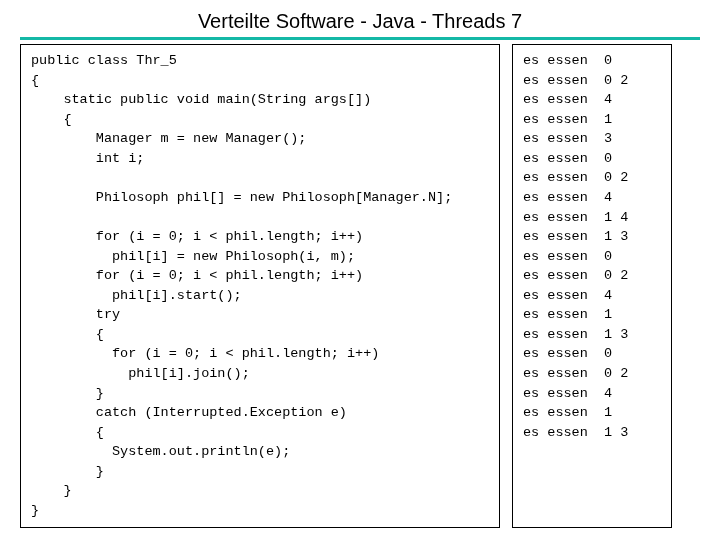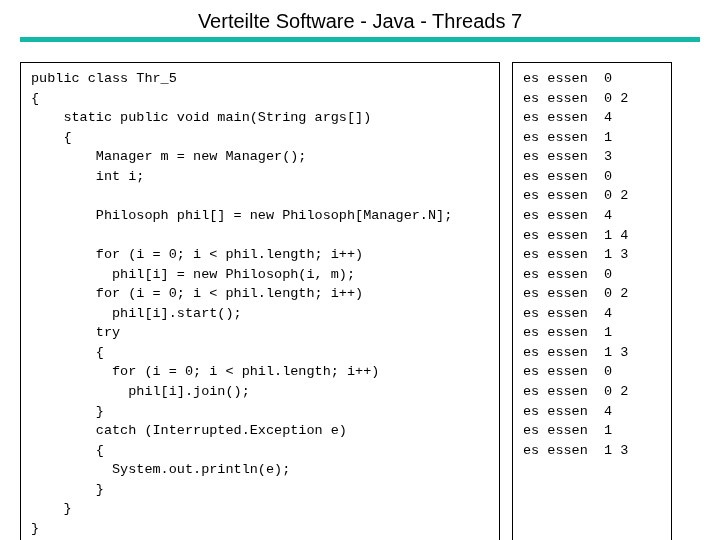--- a/index.html
+++ b/index.html
@@ -16,22 +16,22 @@
     width: 720px;
     height: 540px;
     position: relative;
     box-sizing: border-box;
     padding: 10px 20px 0 20px;
   }
   .title {
     text-align: center;
     font-size: 20px;
     padding-bottom: 4px;
-    border-bottom: 5px solid #14b8a6;
-    margin-bottom: 20px;
+    border-bottom: 3px solid #14b8a6;
+    margin-bottom: 4px;
   }
   .content {
     display: flex;
     gap: 12px;
   }
   .codebox {
     border: 1px solid #000;
     padding: 6px 10px;
     font-family: "Courier New", Courier, monospace;
     font-size: 13.5px;

